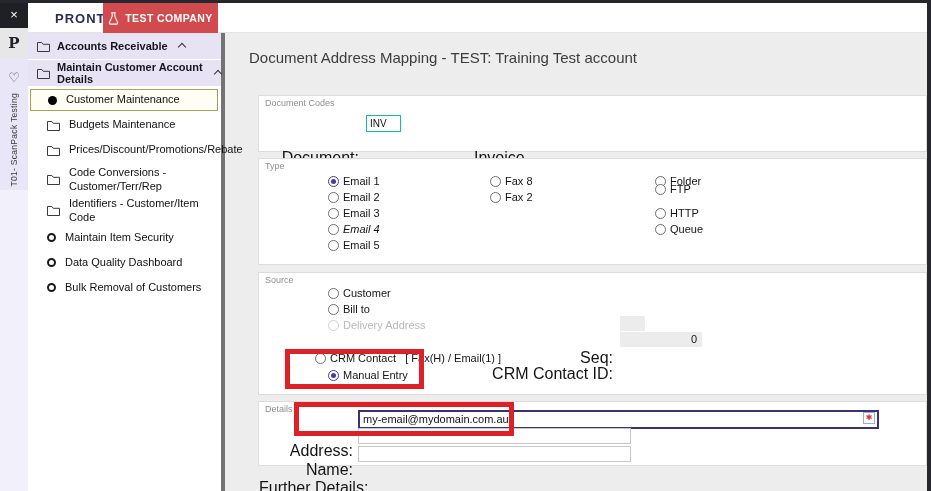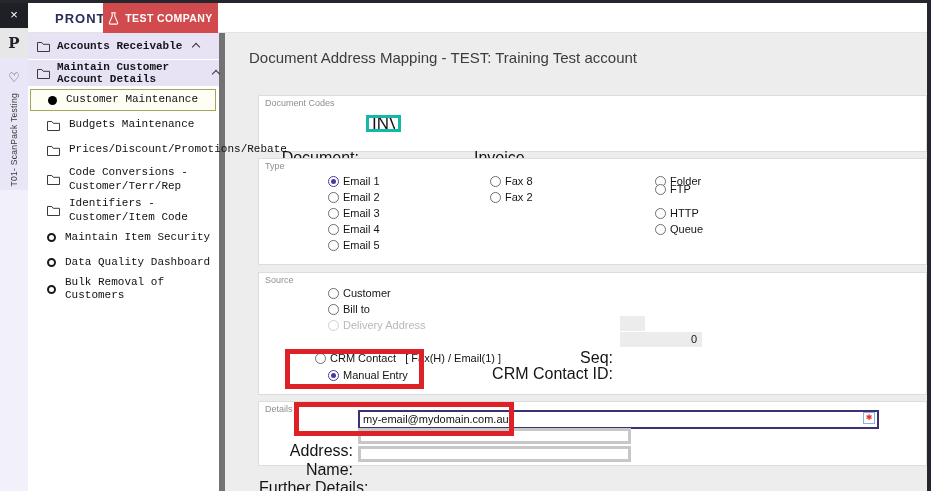--- a/index.html
+++ b/index.html
@@ -20,42 +20,42 @@
   .rail-heart{margin-top:12px;font-size:13px;color:#555;cursor:pointer;}
   .rail-vtext{margin-top:8px;font-size:8.5px;color:#3c3c3c;writing-mode:vertical-rl;transform:rotate(180deg);letter-spacing:.3px;}
 
   
   .header{position:absolute;left:28px;top:3px;right:4px;height:30px;background:#fff;border-bottom:1px solid #e3e3e3;z-index:4;}
   .logo{position:absolute;left:27px;top:8px;font-size:13px;font-weight:bold;color:#282d58;letter-spacing:1px;cursor:pointer;}
   .badge{position:absolute;left:75px;top:0;width:115px;height:30px;background:#d14b4e;color:#fff;
          display:flex;align-items:center;justify-content:center;gap:6px;font-size:10.5px;font-weight:bold;letter-spacing:.4px;cursor:pointer;}
 
   
-  .sidebar{position:absolute;left:28px;top:33px;width:197px;bottom:0;background:#fff;border-right:6px solid #737373;z-index:3;font-family:Liberation Mono, monospace;}
+  .sidebar{position:absolute;left:28px;top:33px;width:197px;bottom:0;background:#fff;border-right:4px solid #737373;z-index:3;}
   .group{height:26px;background:#e7e3f5;display:flex;align-items:center;gap:7px;padding-left:9px;
          font-size:11px;font-weight:bold;color:#15151c;margin-bottom:1px;cursor:pointer;}
   .group .chev{margin-left:4px;}
   .chev{width:6px;height:6px;border-left:1.6px solid #333;border-top:1.6px solid #333;transform:rotate(45deg);margin-top:2px;flex:none;}
   .folder{flex:none;}
   .items{padding-top:1px;}
   .item{min-height:24px;display:flex;align-items:center;gap:9px;padding-left:19px;padding-right:6px;
         font-size:11px;color:#101010;margin-bottom:1px;cursor:pointer;line-height:1.25;}
   .item.two-line{min-height:33px;}
   .item.selected{border:1px solid #a6a65a;background:#fffef5;margin:1px 3px 2px 2px;padding-left:17px;min-height:22px;}
   .bullet{width:9px;height:9px;border-radius:50%;background:#000;flex:none;}
   .oicon{width:9px;height:9px;border-radius:50%;border:2px solid #1a1a1a;flex:none;}
 
   
   .main{position:absolute;left:225px;top:33px;right:4px;bottom:0;background:#ededee;z-index:2;}
   .page-title{position:absolute;left:24px;top:16px;font-size:15px;color:#3c3c3c;}
   .fieldset{position:absolute;left:33px;right:0;background:#fff;border:1px solid #dcdcdc;}
   .legend{position:absolute;top:2px;left:6px;font-size:9px;color:#8f8f8f;}
 
   .flabel{position:absolute;font-size:16px;color:#141414;text-align:right;white-space:pre;margin-top:30px;}
-  .tb{font-family:"Liberation Sans",sans-serif;font-size:17px;border:3px solid #14b8a6;padding:1px 3px;color:#111;background:#fff;}
+  .tb{font-family:"Liberation Sans",sans-serif;font-size:10px;border:1px solid #14b8a6;padding:1px 3px;color:#111;background:#fff;}
   .ro{position:absolute;background:#ececec;font-size:11px;color:#141414;text-align:right;padding:1px 5px 0 2px;}
 
   .radio-row{position:absolute;display:flex;align-items:center;gap:4px;font-size:11px;color:#141414;height:14px;cursor:pointer;white-space:pre;}
   .radio{width:11px;height:11px;border:1px solid #6f6f6f;border-radius:50%;background:#fff;flex:none;
          display:inline-flex;align-items:center;justify-content:center;}
   .radio.sel{border-color:#4b3a96;}
   .radio.sel::after{content:'';width:5px;height:5px;border-radius:50%;background:#4b3a96;}
   .radio-row.dis{color:#b8b8b8;cursor:default;}
   .radio.dis{border-color:#cfcfcf;}
 
@@ -175,21 +175,21 @@
         <span>Email 1</span>
       </div>
       <div class="radio-row" style="left:69px;top:31px;">
         <span class="radio"></span>
         <span>Email 2</span>
       </div>
       <div class="radio-row" style="left:69px;top:47px;">
         <span class="radio"></span>
         <span>Email 3</span>
       </div>
-      <div class="radio-row" style="left:69px;top:63px;">
+      <div class="radio-row" style="left:69px;top:63px;font-style:italic;">
         <span class="radio"></span>
         <span>Email 4</span>
       </div>
       <div class="radio-row" style="left:69px;top:79px;">
         <span class="radio"></span>
         <span>Email 5</span>
       </div>
 
       <div class="radio-row" style="left:231px;top:15px;">
         <span class="radio"></span>

